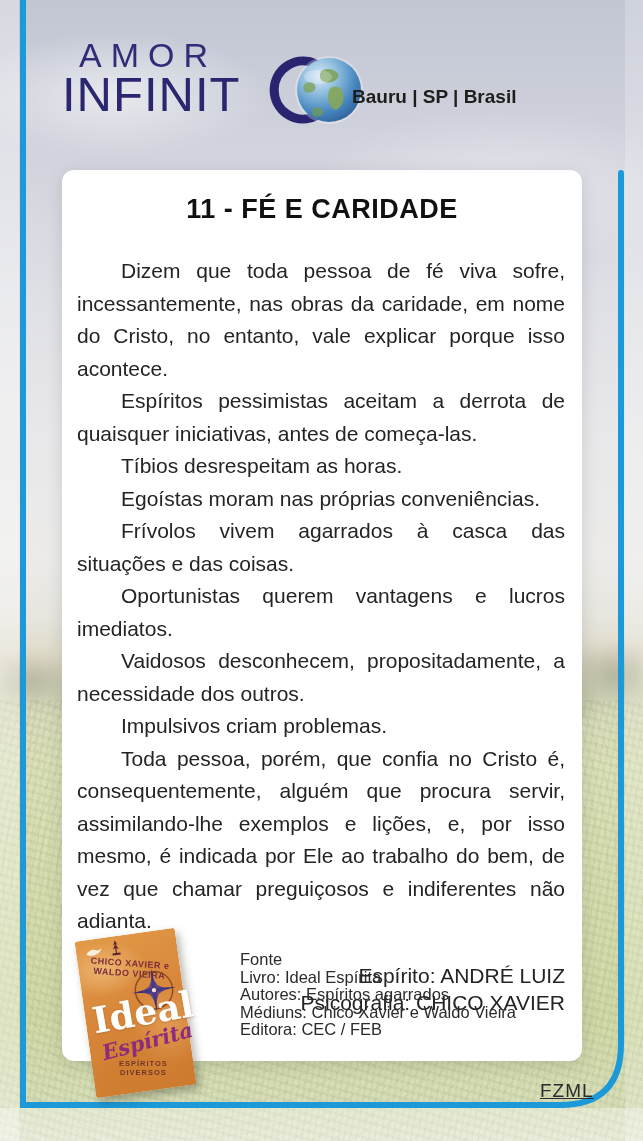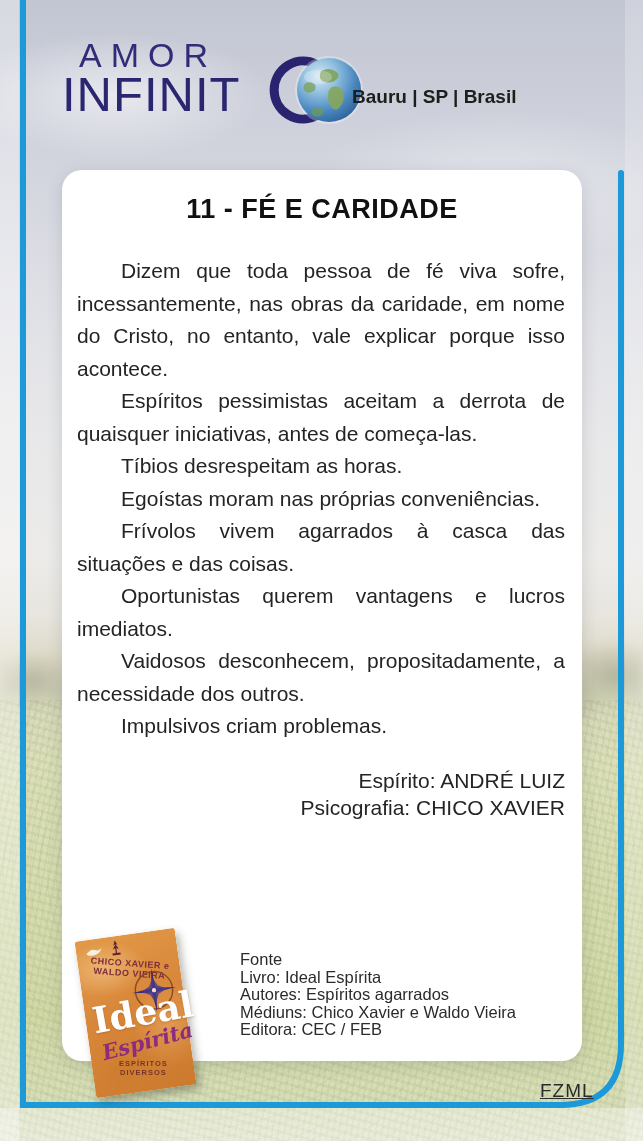--- a/index.html
+++ b/index.html
@@ -34,21 +34,21 @@
   .frame{position:absolute;left:0;top:0;z-index:2;}
 
   
   .brand-amor{position:absolute;left:79px;top:36px;font-size:34px;letter-spacing:9px;color:#322c78;z-index:3;text-align:right;}
   .brand-infinito{position:absolute;left:62px;top:66px;font-size:49px;letter-spacing:1px;color:#2b2670;z-index:3;}
   .globe-wrap{position:absolute;left:266px;top:53px;z-index:3;}
   .location{position:absolute;left:352px;top:86px;font-size:19px;font-weight:bold;color:#1e1e1c;z-index:3;}
 
   
   .card{position:absolute;left:62px;top:170px;width:520px;height:891px;background:#ffffff;
-    border-radius:20px;z-index:3;box-shadow:0 4px 16px rgba(60,70,80,.18);
+    border-radius:12px;z-index:3;box-shadow:0 4px 16px rgba(60,70,80,.18);
     padding:0;box-sizing:border-box;}
   .card-title{margin:24px 16px 0 16px;text-align:center;font-size:27px;font-weight:bold;color:#111111;letter-spacing:.5px;}
   .body-text{margin:30px 17px 0 15px;text-align:justify;color:#242424;
     font-size:21px;line-height:32.5px;}
   .body-text p{margin:0;text-indent:44px;}
   .credits{margin:24px 17px 0 15px;text-align:right;font-size:21px;line-height:27px;color:#242424;}
 
   
   .source{position:absolute;left:240px;top:951px;z-index:4;font-size:16.5px;line-height:17.5px;color:#2b2b2b;}
   .source div{margin:0;}
@@ -124,20 +124,21 @@
     <h1 class="card-title">11 - FÉ E CARIDADE</h1>
     <div class="body-text">
         <p>Dizem que toda pessoa de fé viva sofre, incessantemente, nas obras da caridade, em nome do Cristo, no entanto, vale explicar porque isso acontece.</p>
         <p>Espíritos pessimistas aceitam a derrota de quaisquer iniciativas, antes de começa-las.</p>
         <p>Tíbios desrespeitam as horas.</p>
         <p>Egoístas moram nas próprias conveniências.</p>
         <p>Frívolos vivem agarrados à casca das situações e das coisas.</p>
         <p>Oportunistas querem vantagens e lucros imediatos.</p>
         <p>Vaidosos desconhecem, propositadamente, a necessidade dos outros.</p>
         <p>Impulsivos criam problemas.</p>
+        <p>Toda pessoa, porém, que confia no Cristo é, consequentemente, alguém que procura servir, assimilando-lhe exemplos e lições, e, por isso mesmo, é indicada por Ele ao trabalho do bem, de vez que chamar preguiçosos e indiferentes não adianta.</p>
       </div>
     <div class="credits">
       <div>Espírito: ANDRÉ LUIZ</div>
       <div>Psicografia: CHICO XAVIER</div>
     </div>
   </section>
 
   <div class="source">
     <div>Fonte</div>
     <div>

